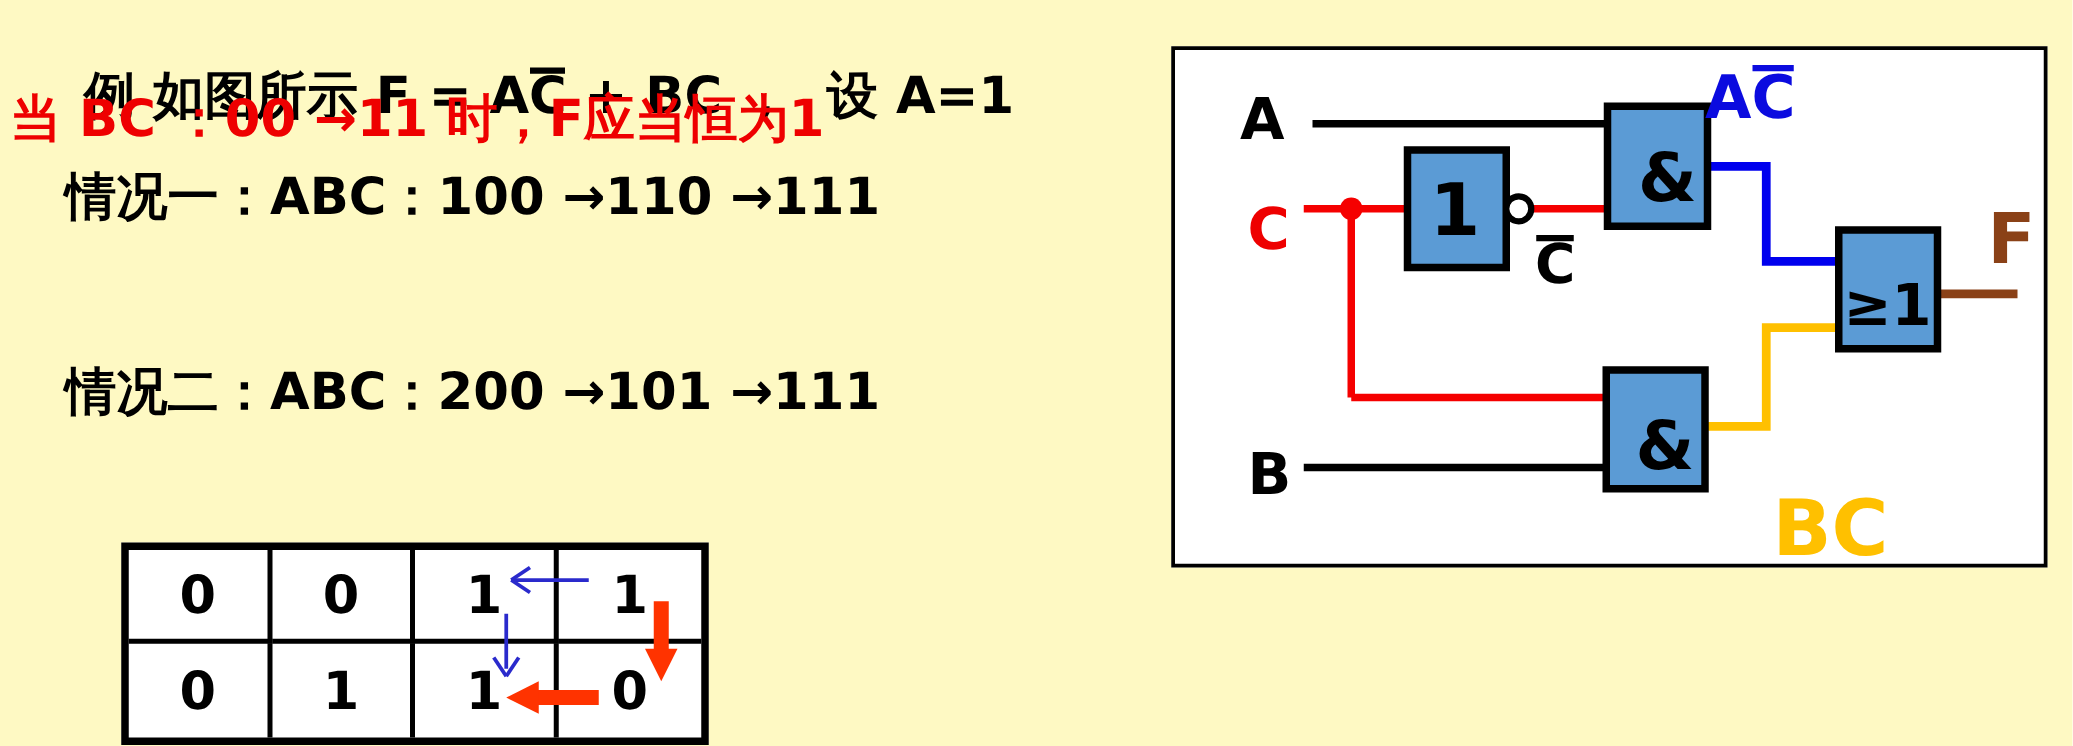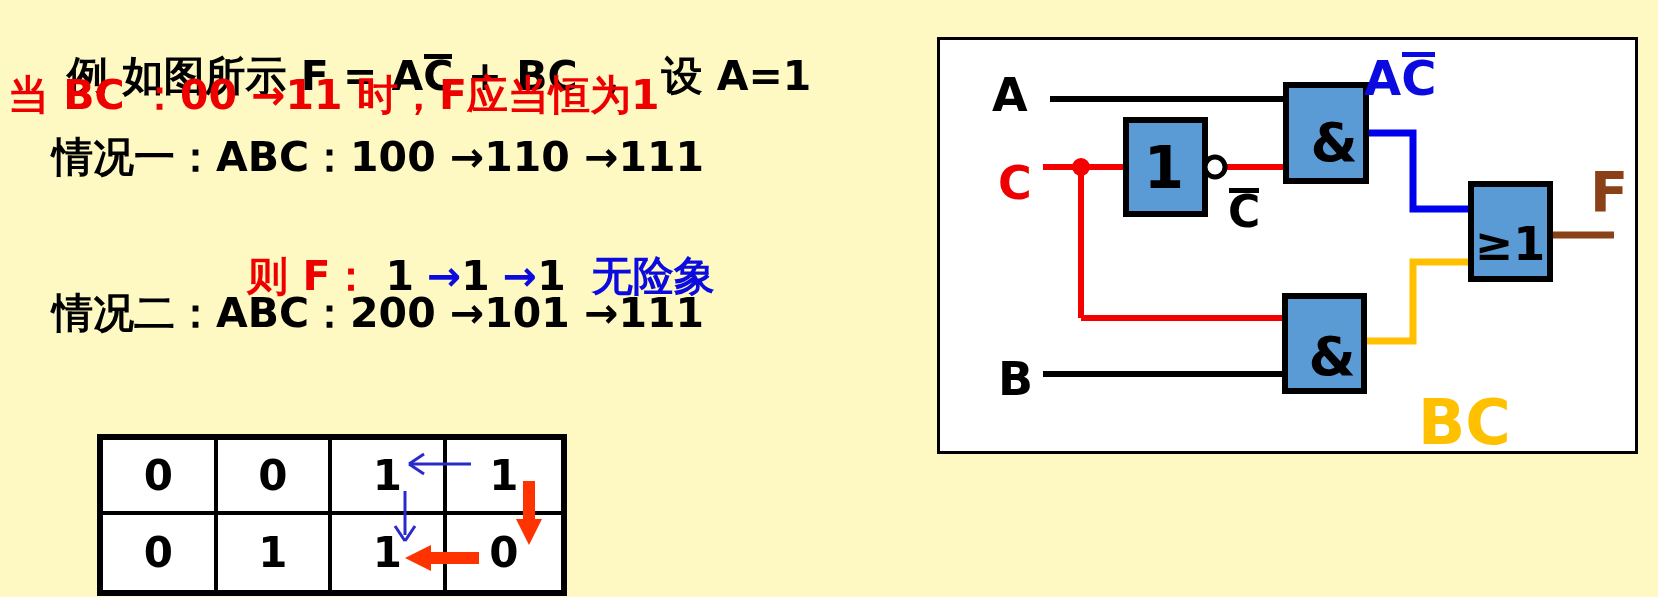--- a/index.html
+++ b/index.html
@@ -40,23 +40,20 @@
 <div class="page">
 
   <div class="tline fs41 c-black" style="left:10px;top:6px;">
     <span>例 如图所示 F = A</span><span class="ovl">C</span><span> + BC ，  设 A=1</span>
   </div>
 
   <div class="tline fs41 c-red" style="left:8px;top:72px;">当 BC ：00 →11 时，F应当恒为1</div>
 
   <div class="tline fs41 c-black" style="left:52px;top:134px;">情况一：ABC：100 →110 →111</div>
 
-  <div class="tline fs41" style="left:190px;top:206px;">
-    <span class="c-red">则 F：</span><span class="c-black" style="margin-left:14px;">1</span><span class="c-blue" style="margin-left:13px;">→</span><span class="c-black">1</span><span class="c-blue" style="margin-left:13px;">→</span><span class="c-black">1</span><span class="c-blue" style="margin-left:26px;">无险象</span>
-  </div>
 
   <div class="tline fs41 c-black" style="left:52px;top:290px;">情况二：ABC：200 →101 →111</div>
 
 
   <div class="kmap">
     <div class="kcell">0</div>
     <div class="kcell">0</div>
     <div class="kcell">1</div>
     <div class="kcell">1</div>
     <div class="kcell">0</div>

